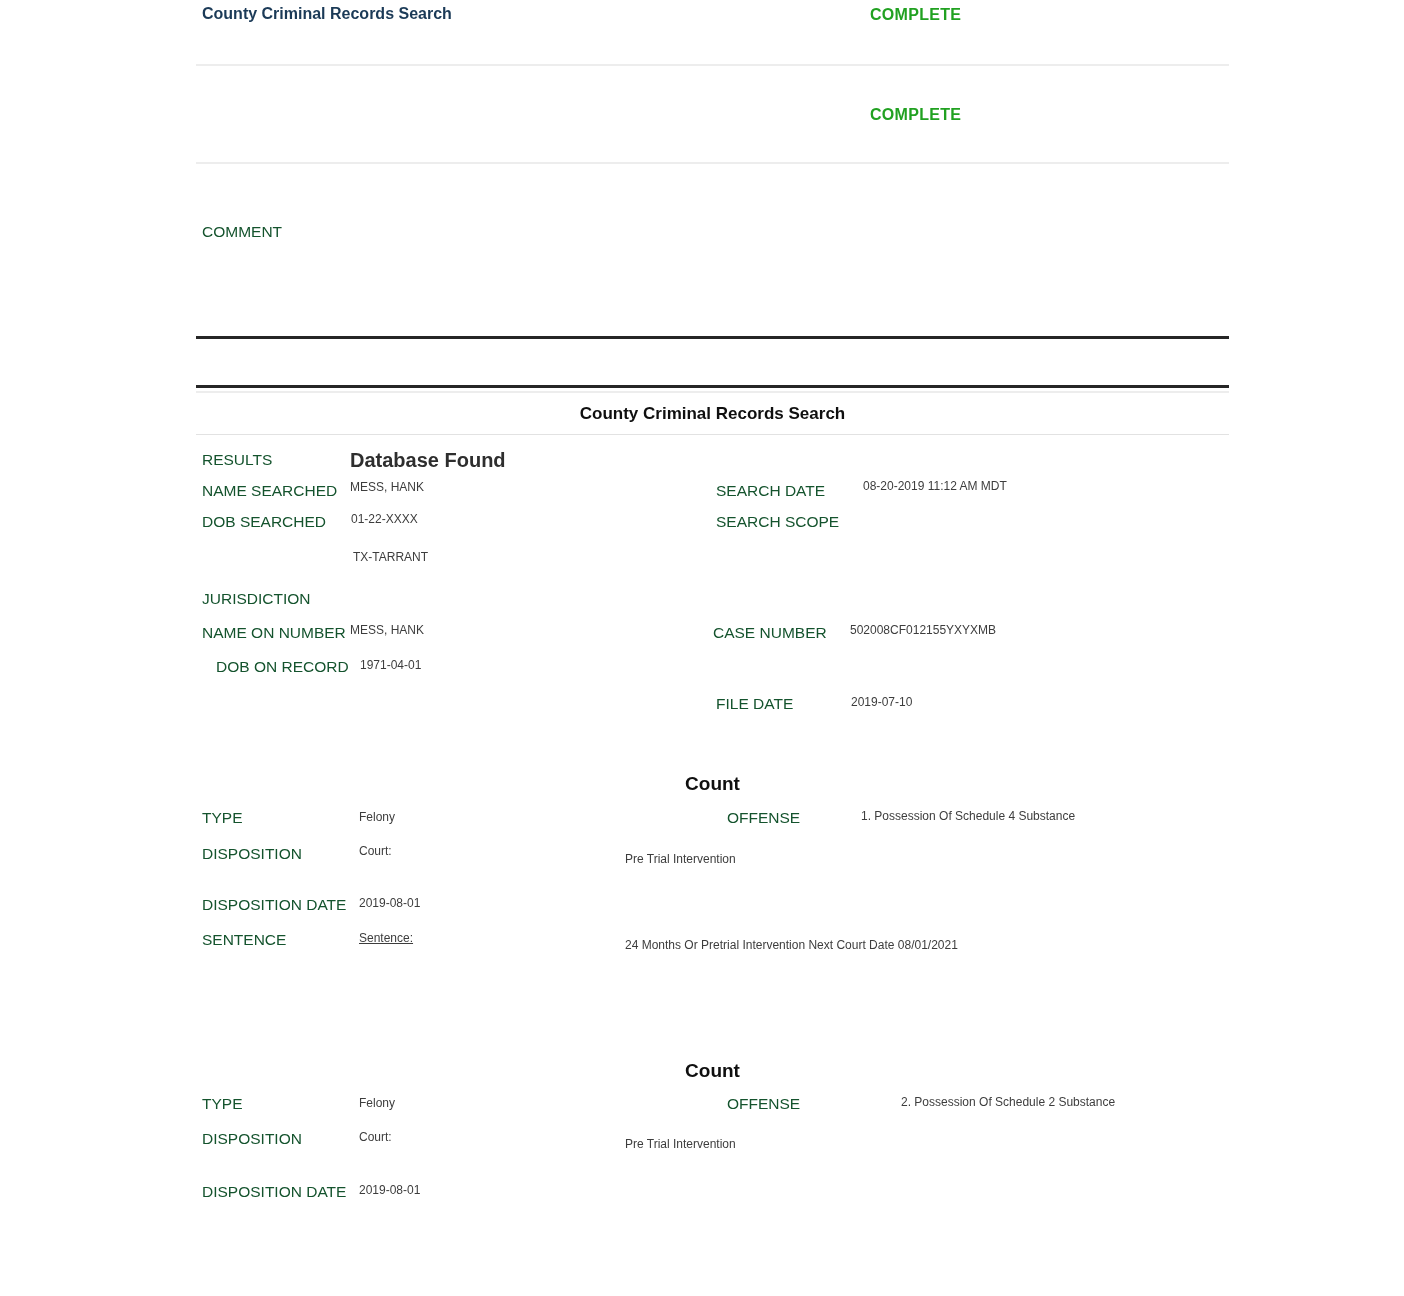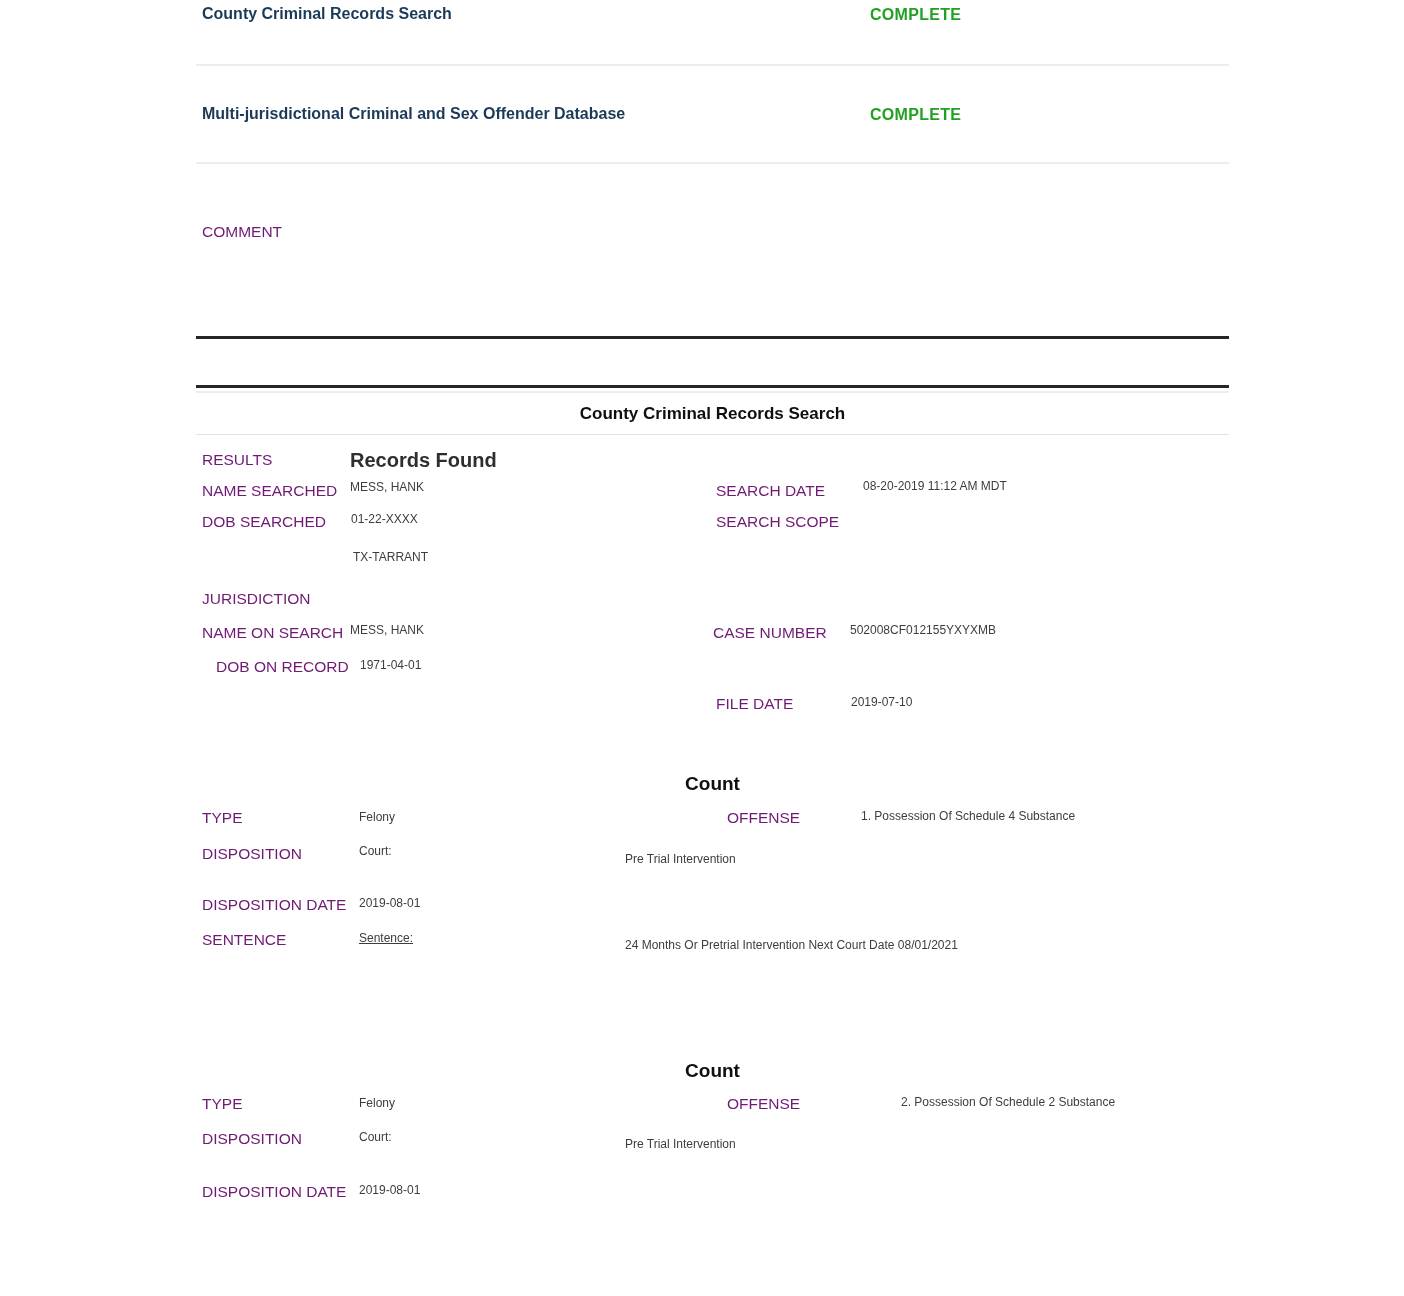--- a/index.html
+++ b/index.html
@@ -1,21 +1,21 @@
 <!DOCTYPE html>
 <html><head>
 <meta charset="utf-8">
 <style>
   html,body { margin:0; padding:0; background:#ffffff; }
   .page {
     position:relative; width:1404px; height:1296px; background:#ffffff;
     font-family:"Liberation Sans", sans-serif; overflow:hidden;
   }
   .abs { position:absolute; white-space:nowrap; line-height:1.15; }
-  .lbl { font-size:15.5px; color:#701a75; }
+  .lbl { font-size:15.5px; color:#14532d; }
   .val { font-size:12px; color:#3d3d3d; }
   .bval { font-size:20px; font-weight:bold; color:#2e2e2e; }
   .rowtitle { font-size:16px; font-weight:bold; color:#1b3a57; }
   .status { font-size:16px; font-weight:bold; color:#21a121; letter-spacing:0.3px; }
   .secheader { font-size:24px; font-weight:bold; color:#9c9c9c; }
   .heading { font-size:17px; font-weight:bold; color:#0f0f0f; }
   .chead { font-size:19px; font-weight:bold; color:#0f0f0f; }
   .h-center { left:196px; width:1033px; text-align:center; }
   .line { position:absolute; left:196px; width:1033px; }
   .line-light { height:2px; background:#ededed; }
@@ -24,51 +24,50 @@
 </style>
 </head>
 <body>
 
 <div class="page">
 
   <span class="abs rowtitle" style="left:202px; top:5px;">County Criminal Records Search</span>
   <span class="abs status" style="left:870px; top:6px;">COMPLETE</span>
   <div class="line line-light" style="top:64px;"></div>
 
-  <span class="abs rowtitle" style="left:202px; top:105px;">Multi-jurisdictional Criminal and Sex Offender Database</span>
   <span class="abs status" style="left:870px; top:106px;">COMPLETE</span>
   <div class="line line-light" style="top:162px;"></div>
 
   <span class="abs lbl" style="left:202px; top:223px;">COMMENT</span>
 
   <div class="line line-thick" style="top:336px;"></div>
   <div class="line line-thick" style="top:385px;"></div>
   <div class="line line-light" style="top:391px;"></div>
 
   <span class="abs heading h-center" style="top:404px;">County Criminal Records Search</span>
   <div class="line line-faint" style="top:434px;"></div>
 
   <span class="abs lbl" style="left:202px; top:451px;">RESULTS</span>
-  <span class="abs bval" style="left:350px; top:449px;">Records Found</span>
+  <span class="abs bval" style="left:350px; top:449px;">Database Found</span>
 
   <span class="abs lbl" style="left:202px; top:482px;">NAME SEARCHED</span>
   <span class="abs val" style="left:350px; top:481px;">MESS, HANK</span>
   <span class="abs lbl" style="left:716px; top:482px;">SEARCH DATE</span>
   <span class="abs val" style="left:863px; top:480px;">08-20-2019 11:12 AM MDT</span>
 
   <span class="abs lbl" style="left:202px; top:513px;">DOB SEARCHED</span>
   <span class="abs val" style="left:351px; top:513px;">01-22-XXXX</span>
   <span class="abs lbl" style="left:716px; top:513px;">SEARCH SCOPE</span>
   <span class="abs val" style="left:863px; top:513px;"></span>
 
   <span class="abs lbl" style="left:202px; top:550px;margin-top:40px;">JURISDICTION</span>
   <span class="abs val" style="left:353px; top:551px;">TX-TARRANT</span>
 
 
-  <span class="abs lbl" style="left:202px; top:624px;">NAME ON SEARCH</span>
+  <span class="abs lbl" style="left:202px; top:624px;">NAME ON NUMBER</span>
   <span class="abs val" style="left:350px; top:624px;">MESS, HANK</span>
   <span class="abs lbl" style="left:713px; top:624px;">CASE NUMBER</span>
   <span class="abs val" style="left:850px; top:624px;">502008CF012155YXYXMB</span>
 
   <span class="abs lbl" style="left:202px; top:658px;margin-left:14px;">DOB ON RECORD</span>
   <span class="abs val" style="left:360px; top:659px;">1971-04-01</span>
 
   <span class="abs lbl" style="left:716px; top:695px;">FILE DATE</span>
   <span class="abs val" style="left:851px; top:696px;">2019-07-10</span>
 

